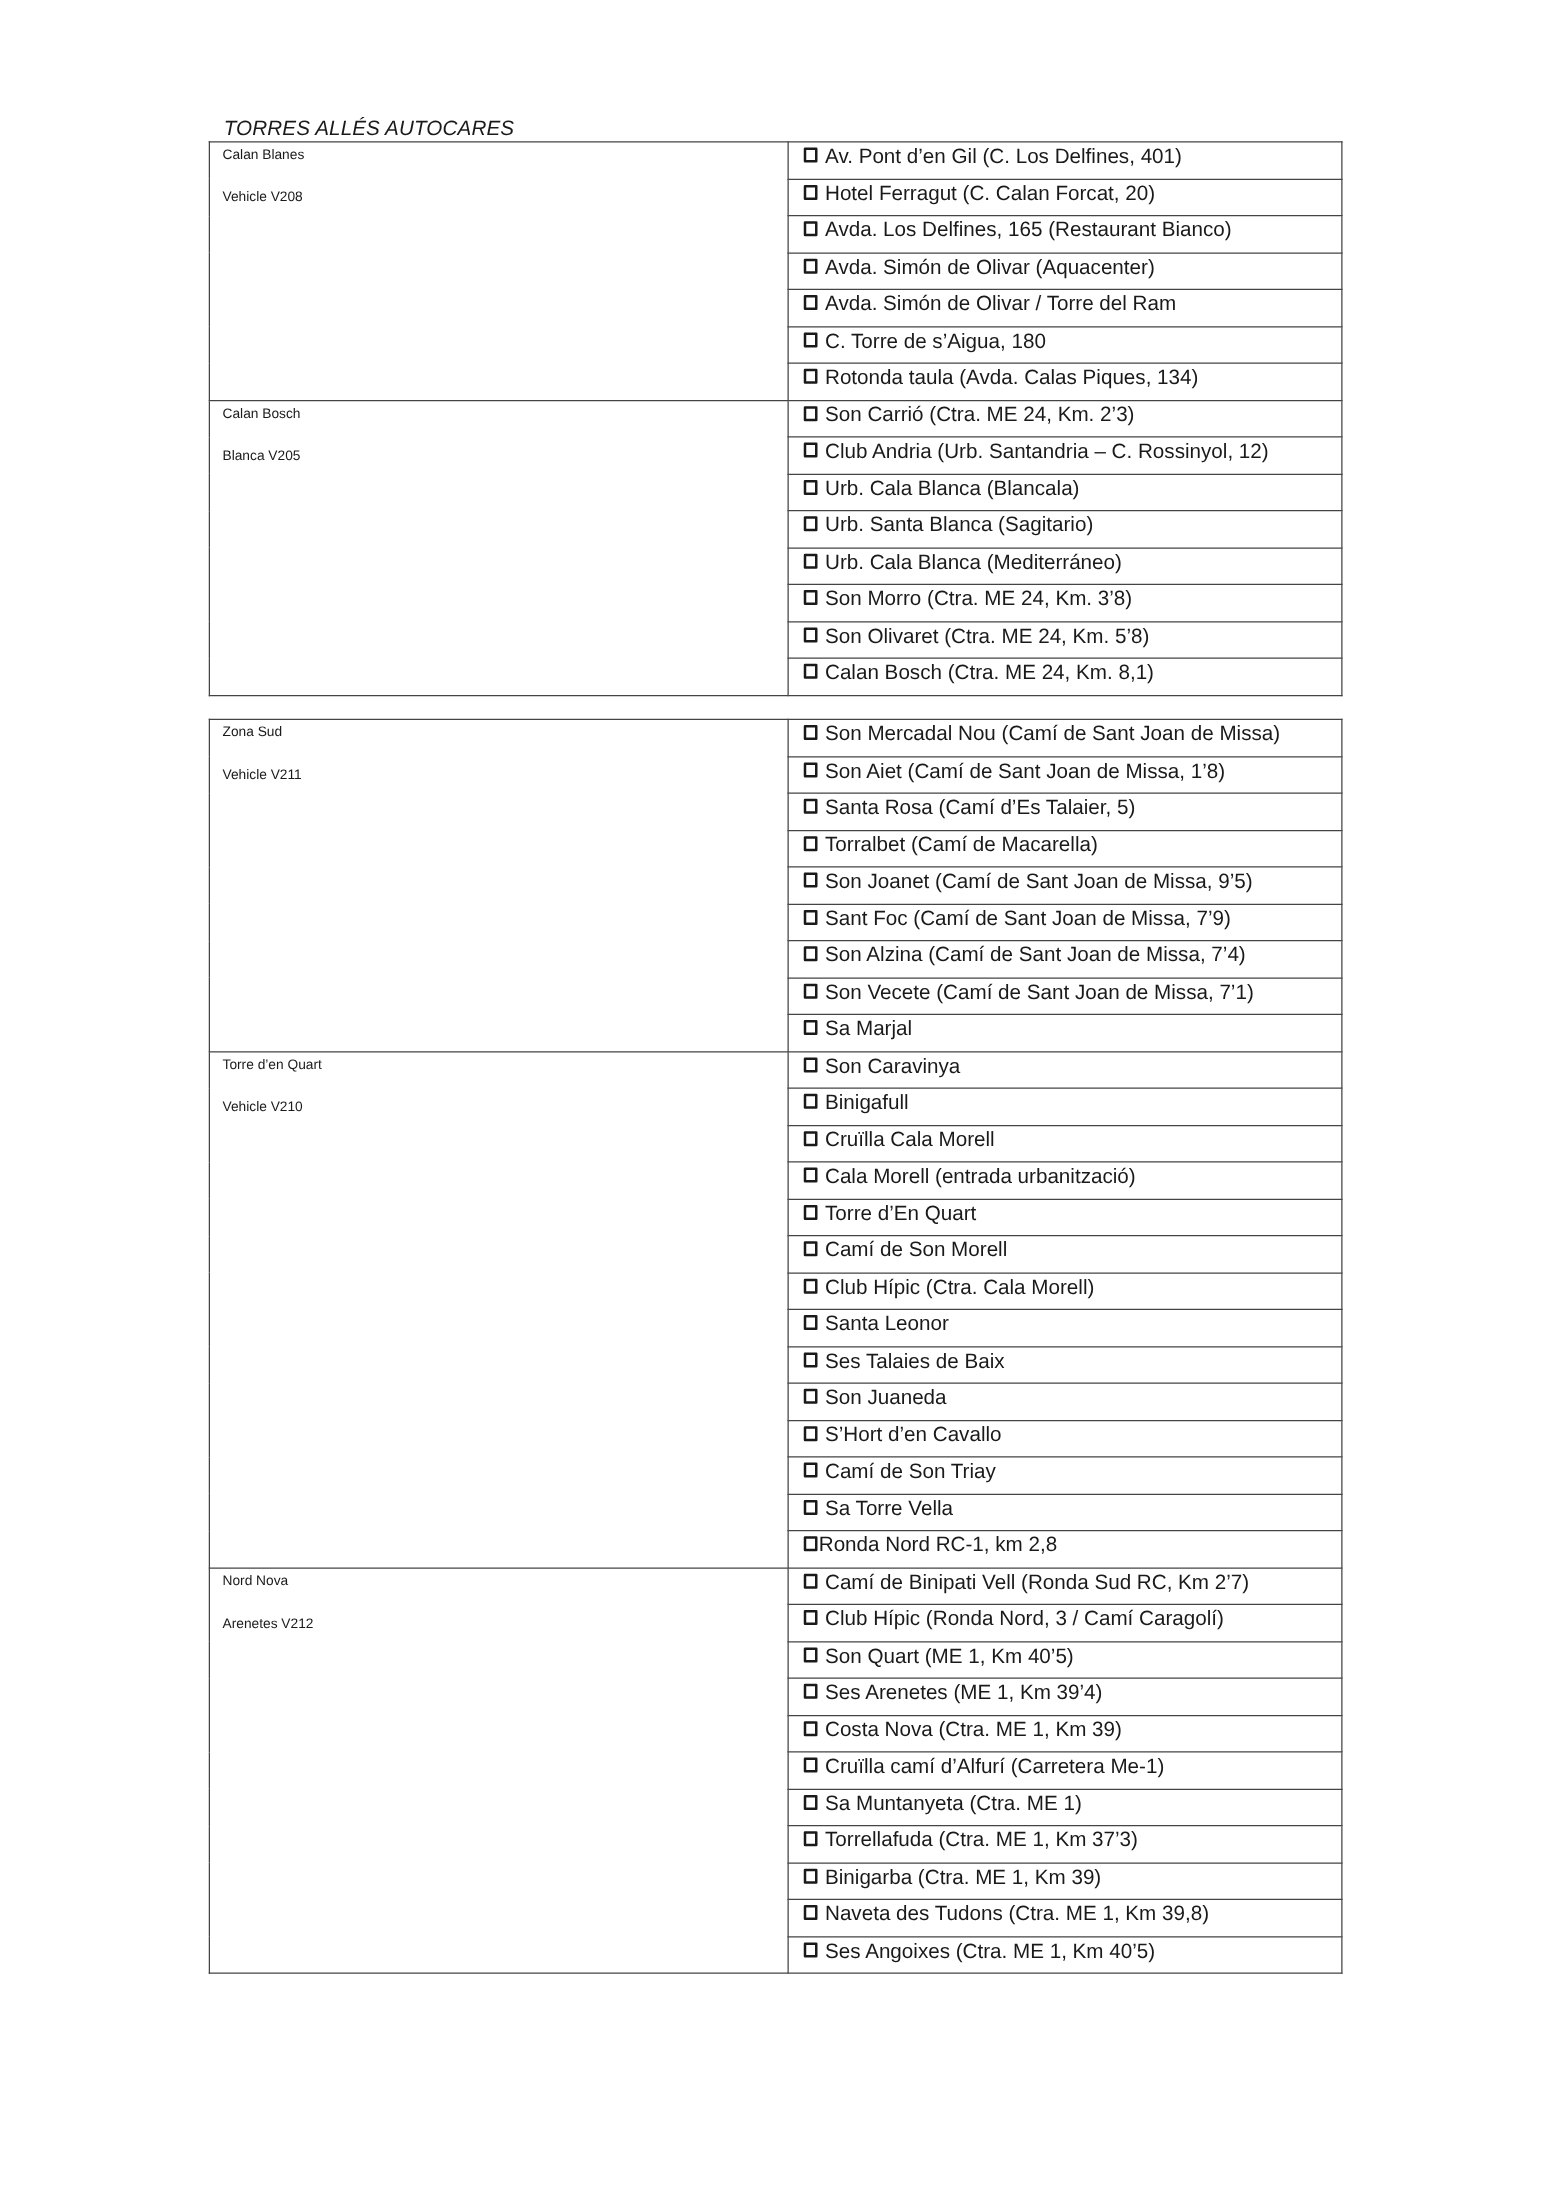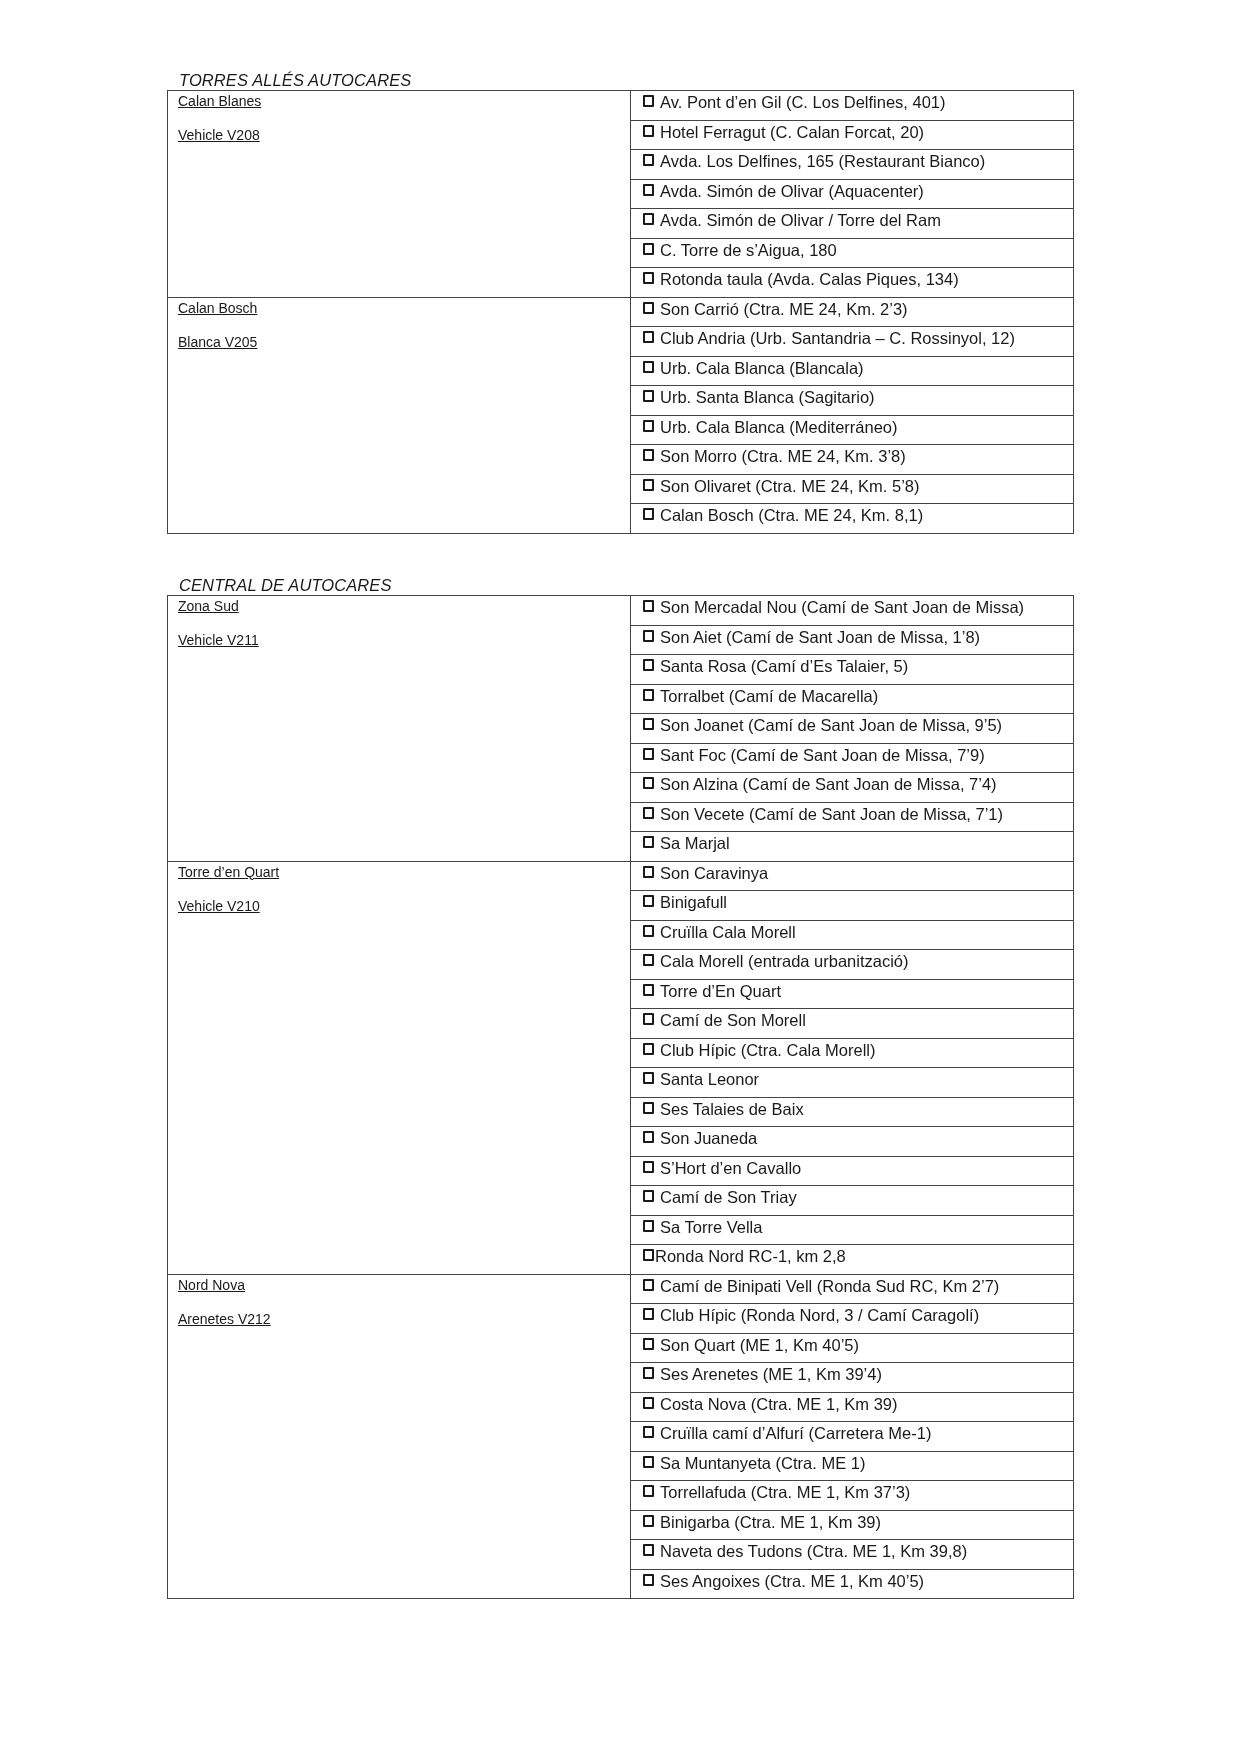--- a/index.html
+++ b/index.html
@@ -1,33 +1,33 @@
 <!DOCTYPE html>
 <html><head>
 <meta charset="utf-8">
 <style>
   html, body { margin: 0; padding: 0; background: #ffffff; }
   body { width: 1241px; height: 1755px; position: relative; font-family: "Liberation Sans", sans-serif; color: #1a1a1a; }
   .section { position: absolute; left: 167px; width: 907px; }
   .section-title { font-style: italic; font-size: 16.5px; line-height: 20px; padding-left: 12px; height: 20px; letter-spacing: 0.1px; }
   table.routes { border-collapse: collapse; width: 907px; table-layout: fixed; }
   table.routes td { border: 1.3px solid #444; padding: 0; vertical-align: top; }
-  td.zone-cell { width: 452px; padding: 0 0 0 10px !important; font-size: 14px; line-height: 20px; text-decoration: underline; }
+  td.zone-cell { width: 452px; padding: 0 0 0 10px !important; font-size: 11px; line-height: 20px; }
   .zone-name { height: 22px; padding-top: 0px; }
   .zone-vehicle { margin-top: 12px; }
   td.stop-cell { height: 28.5px; font-size: 16.5px; line-height: 20px; margin-left: 41px; }
   .stop { display: flex; align-items: flex-start; padding: 1px 0 0 12px; white-space: nowrap; }
   .checkbox { display: inline-block; width: 11px; height: 12px; border: 2px solid #1a1a1a; border-radius: 1px; margin-right: 6px; margin-top: 3px; box-sizing: border-box; flex: 0 0 auto; position: relative; }
   .checkbox::after { content: ""; position: absolute; right: -4px; top: -4px; width: 0; height: 0; }
   .checkbox.tight { margin-right: 1px; }
 </style>
 </head>
 <body>
 
-<div class="section" id="section-0" style="top:70px;">
+<div class="section" id="section-0" style="top:93px;">
   <div class="section-title">TORRES ALLÉS AUTOCARES</div>
   <table class="routes">
       <tbody id="tbody-0">
         <tr>
           <td class="zone-cell" rowspan="7">
             <div class="zone-name">Calan Blanes</div>
             <div class="zone-vehicle">Vehicle V208</div>
           </td>
           <td class="stop-cell">
             <div class="stop">
@@ -150,21 +150,20 @@
               <span class="checkbox"></span>
               <span>Calan Bosch (Ctra. ME 24, Km. 8,1)</span>
             </div>
           </td>
         </tr>
       </tbody>
     </table>
 </div>
 
 <div class="section" id="section-1" style="top:575px;">
-  <div class="section-title">CENTRAL DE AUTOCARES</div>
   <table class="routes">
       <tbody id="tbody-1">
         <tr>
           <td class="zone-cell" rowspan="9">
             <div class="zone-name">Zona Sud</div>
             <div class="zone-vehicle">Vehicle V211</div>
           </td>
           <td class="stop-cell">
             <div class="stop">
               <span class="checkbox"></span>

